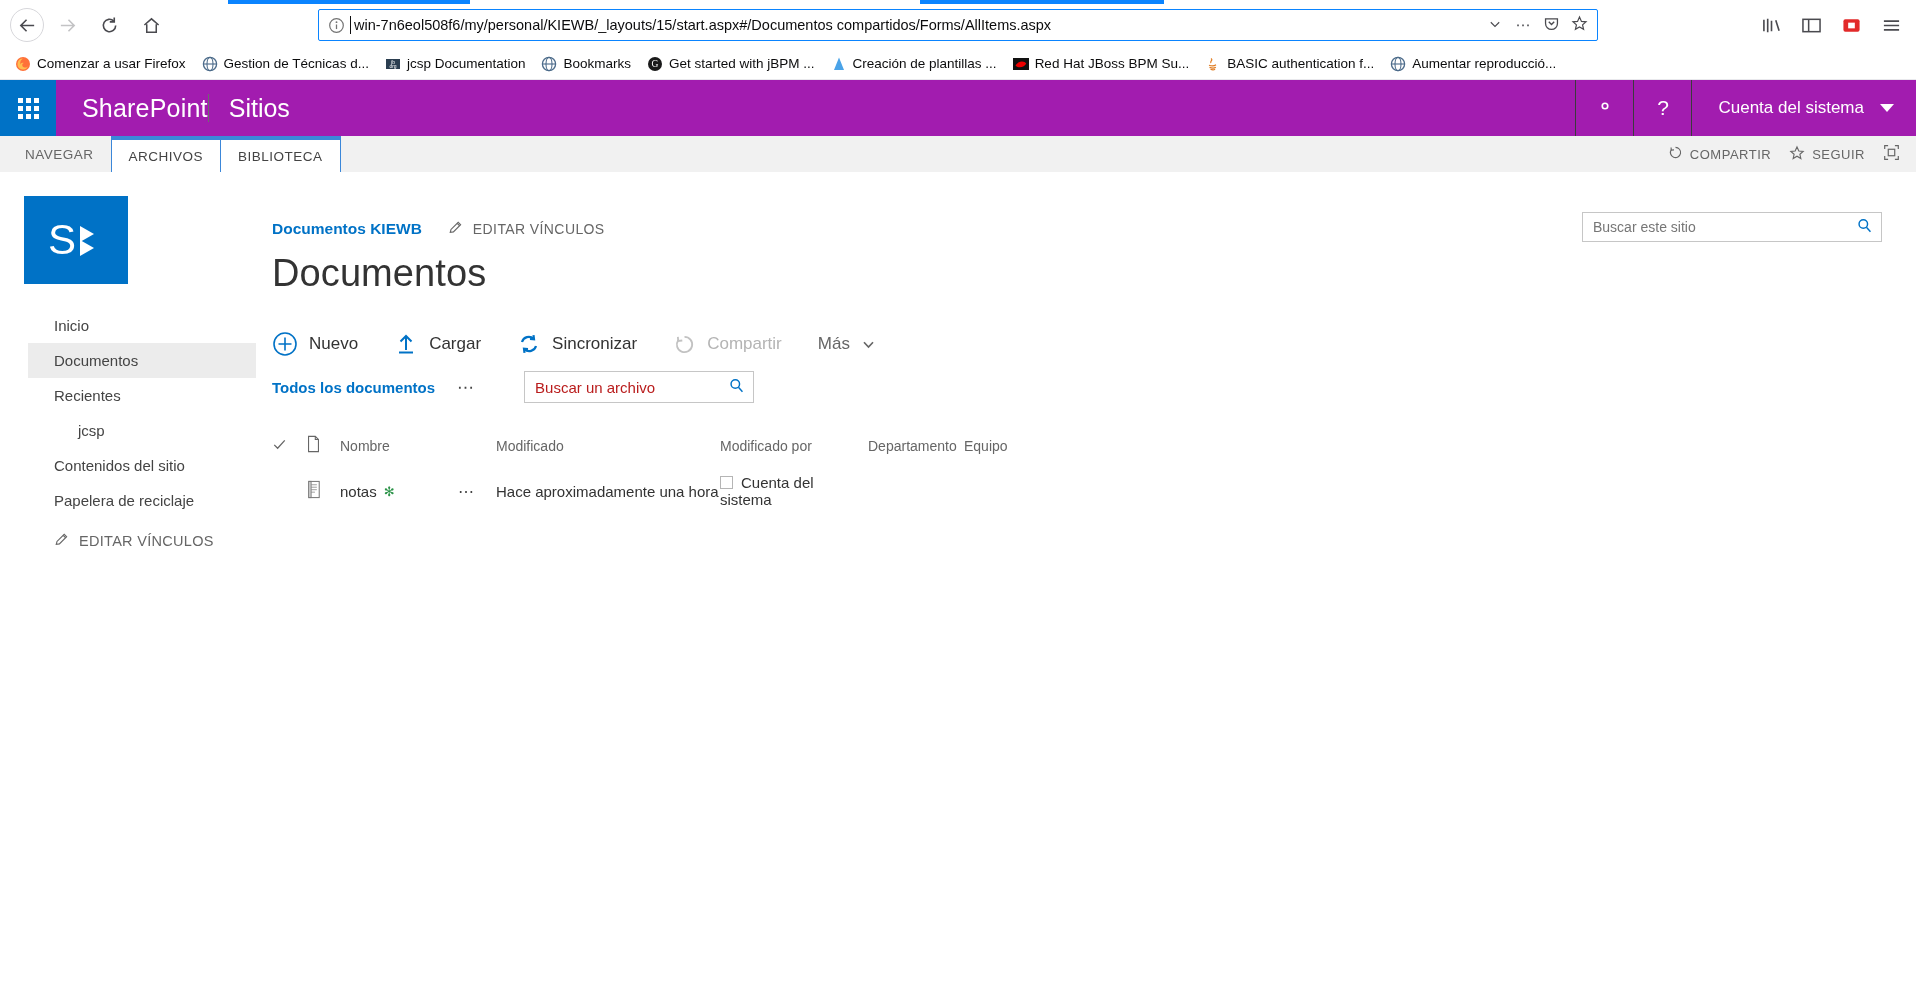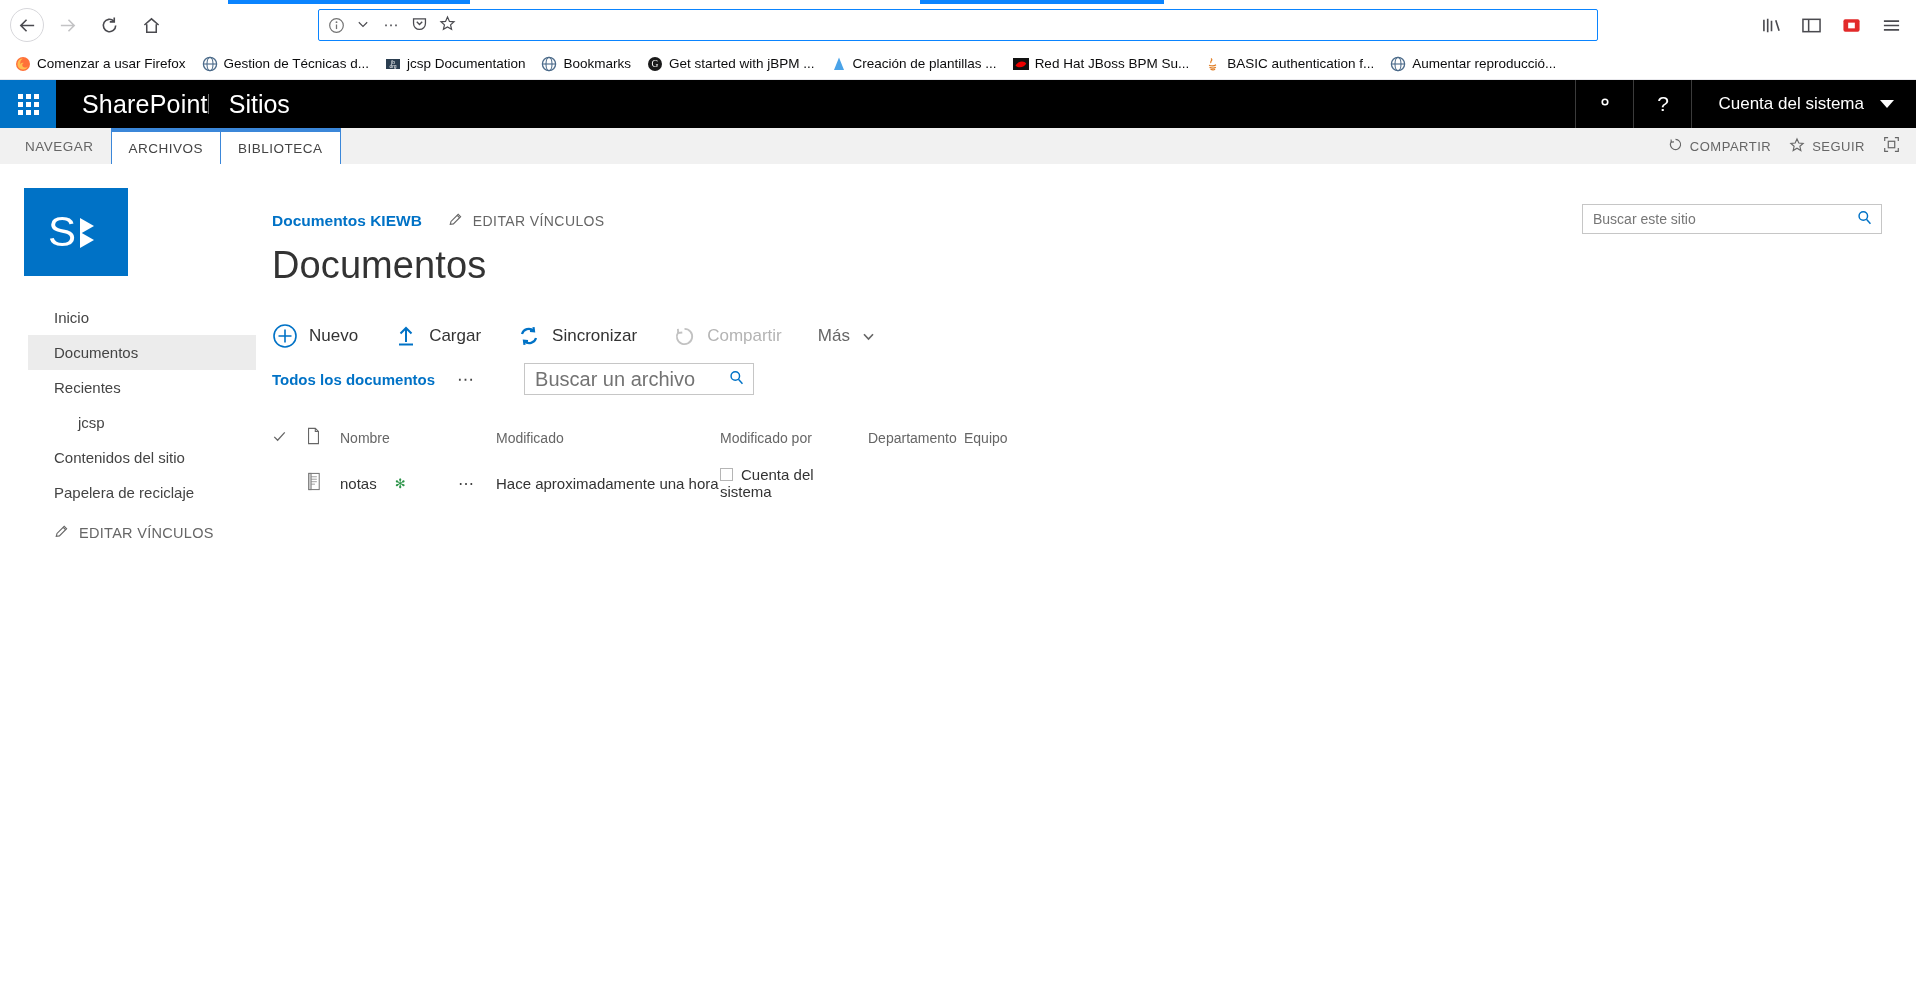--- a/index.html
+++ b/index.html
@@ -42,21 +42,21 @@
   .bookmarks {
     position:relative; width:100%; height:32px; background:#fff;
     display:flex; align-items:center; padding-left:8px; gap:2px;
     border-bottom:1px solid #e8e8ec;
   }
   .bm { display:flex; align-items:flex-start; gap:6px; padding:3px 7px; border-radius:3px; white-space:nowrap; }
   .bm .bmlabel { font-size:13.5px; color:#0c0c0d; }
   .bm .bmicon { width:16px; height:16px; display:flex; align-items:center; justify-content:center; flex:0 0 16px; }
 
   
-  .suitebar { position:relative; width:100%; height:48px; background:#000000; display:flex; align-items:stretch;justify-content:center; }
+  .suitebar { position:relative; width:100%; height:56px; background:#a21caf; display:flex; align-items:stretch;justify-content:center; }
   .waffle { width:56px; background:#0072c6; display:flex; align-items:center; justify-content:center; }
   .waffle .grid { display:grid; grid-template-columns:repeat(3,5px); grid-template-rows:repeat(3,5px); gap:3px; }
   .waffle .grid i { background:#fff; display:block; width:5px; height:5px; }
   .brand { display:flex; align-items:center; padding-left:26px; color:#fff; font-size:25px; font-weight:300; letter-spacing:.2px; }
   .branddiv { width:1px; background:#6d6d6d; margin:14px 0; }
   .sitename { display:flex; align-items:center; padding:0 20px; color:#fff; font-size:25px; font-weight:300; }
   .suite-right { margin-left:auto; display:flex; align-items:stretch; }
   .suite-right .sbtn {
     width:58px; display:flex; align-items:center; justify-content:center;
     color:#fff; font-size:21px; border-left:1px solid #3b3b3b;
@@ -103,36 +103,36 @@
   .cmd.disabled { color:#b4b4b4; }
   .cmd .ci { display:flex; align-items:center; justify-content:center; }
 
   .viewrow { display:flex; align-items:center; gap:0; margin-top:14px; }
   .viewname { font-size:15px; font-weight:bold; color:#0072c6; }
   .viewdots { color:#444; font-size:17px; letter-spacing:2px; padding:0 0 0 22px; }
   .filesearch {
     margin-left:48px; width:230px; height:32px; border:1px solid #c6c6c6; background:#fff;
     display:flex; align-items:center; padding:0 8px 0 10px;
   }
-  .filesearch .fsinput { flex:1; font-size:20px; color:#737373; }
+  .filesearch .fsinput { flex:1; font-size:15px; color:#b91c1c; }
   .filesearch .fsicon { color:#0072c6; }
 
   table.doclist { margin-top:26px; border-collapse:collapse; width:820px; }
   table.doclist th { font-size:14px; color:#666; font-weight:normal; text-align:left; padding:6px 0 10px 0; vertical-align:middle; }
   table.doclist td { font-size:15px; color:#333; padding:8px 0; vertical-align:middle; }
   .col-check { width:34px; }
   .col-type { width:34px; }
   .col-name { width:118px; }
   .col-dots { width:38px; }
   .col-mod  { width:224px; }
   .col-modby{ width:148px; }
   .col-dept { width:96px; }
 
   .rowdots { color:#444; font-size:16px; letter-spacing:2px; }
-  .docname { display:inline-flex; align-items:center; gap:18px; }
+  .docname { display:inline-flex; align-items:center; gap:7px; }
   .newflag { color:#2b9348; font-size:13px; }
   .minicheck { display:inline-block; width:13px; height:13px; border:1px solid #b5b5b5; vertical-align:-1px; margin-right:8px; }
 
   .dropzone { margin-top:28px; width:820px; text-align:center; font-size:15px; color:#666; }
 
   .sitesearch {
     position:absolute; right:34px; top:40px; width:300px; height:30px;
     border:1px solid #c6c6c6; background:#fff; display:flex; align-items:center; padding:0 8px 0 10px;
   }
   .sitesearch .ssinput { flex:1; font-size:14px; color:#767676; }
@@ -172,20 +172,21 @@
   </div>
 
   <div class="urlbar">
     <span class="ident">
       <svg width="17" height="17" viewBox="0 0 20 20">
           <circle cx="10" cy="10" r="8" fill="none" stroke="currentColor" stroke-width="1.4"></circle>
           <circle cx="10" cy="6.1" r="1.1" fill="currentColor"></circle>
           <path d="M10 8.8 V14.2" stroke="currentColor" stroke-width="1.5"></path>
         </svg>
     </span>
+    <span class="urltext">win-7n6eol508f6/my/personal/KIEWB/_layouts/15/start.aspx#/Documentos compartidos/Forms/AllItems.aspx</span>
     <span class="ubicon">
       <svg width="14" height="14" viewBox="0 0 20 20">
           <path d="M4 7.5 L10 13.5 L16 7.5" fill="none" stroke="currentColor" stroke-width="1.6"></path>
         </svg>
     </span>
     <span class="ubicon">⋯</span>
     <span class="ubicon">
       <svg width="17" height="17" viewBox="0 0 20 20">
           <path d="M3 4.5 h14 v5.5 a7 7 0 0 1-14 0z" fill="none" stroke="currentColor" stroke-width="1.5"></path>
           <path d="M6.8 8 L10 11.2 L13.2 8" fill="none" stroke="currentColor" stroke-width="1.6"></path>

